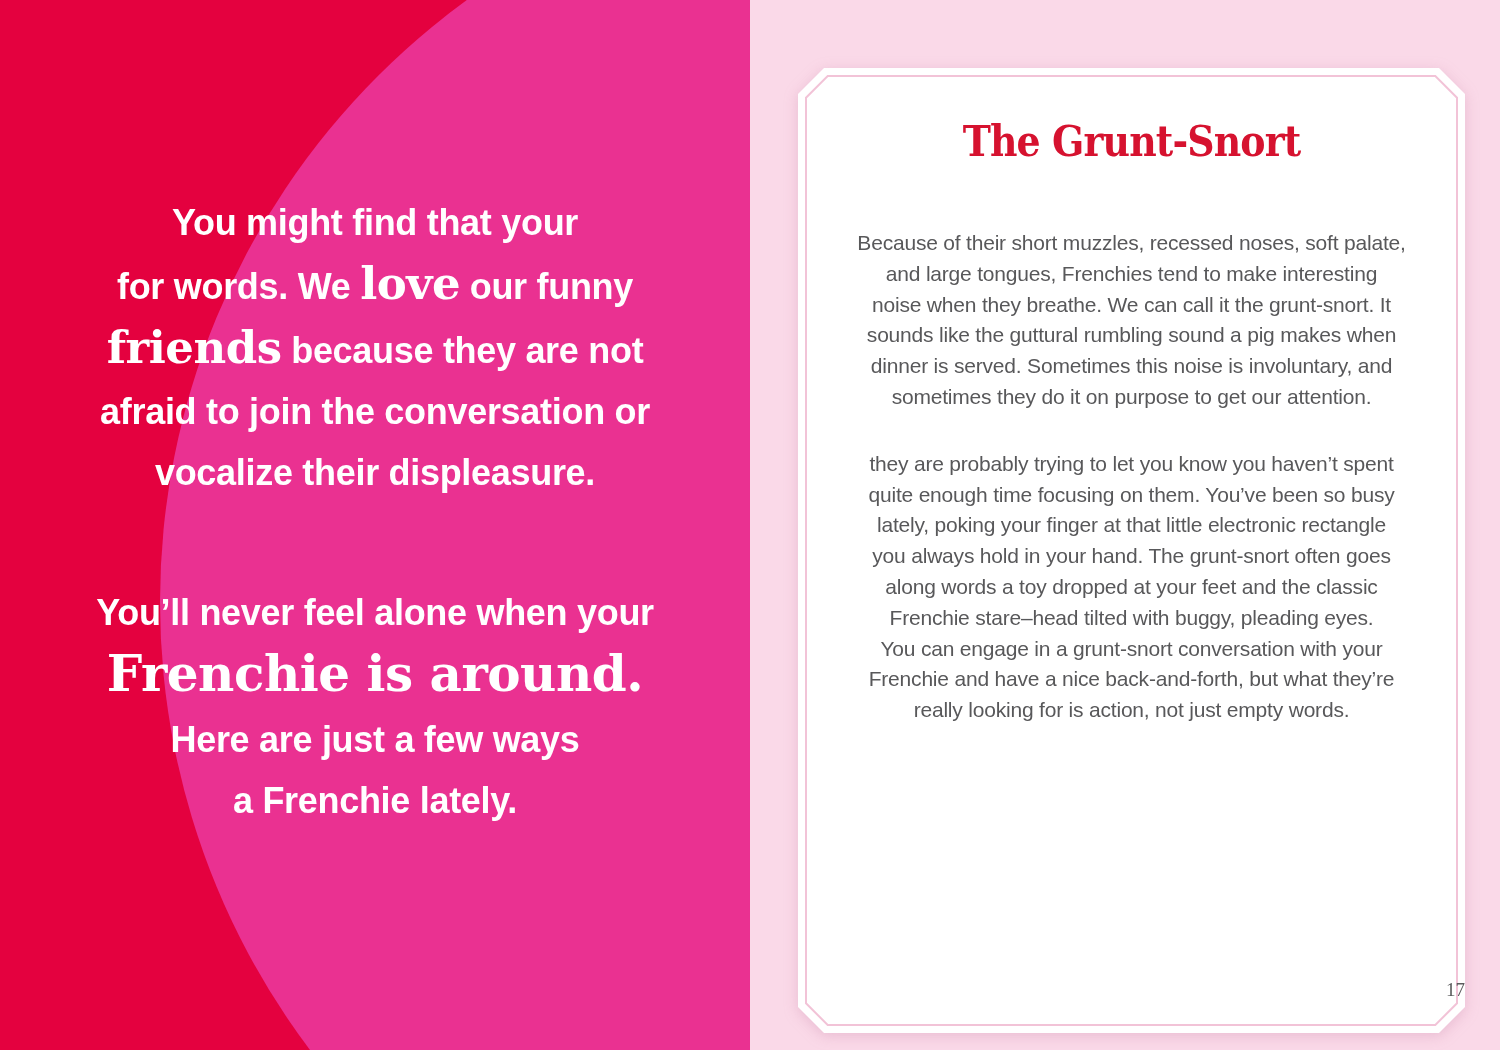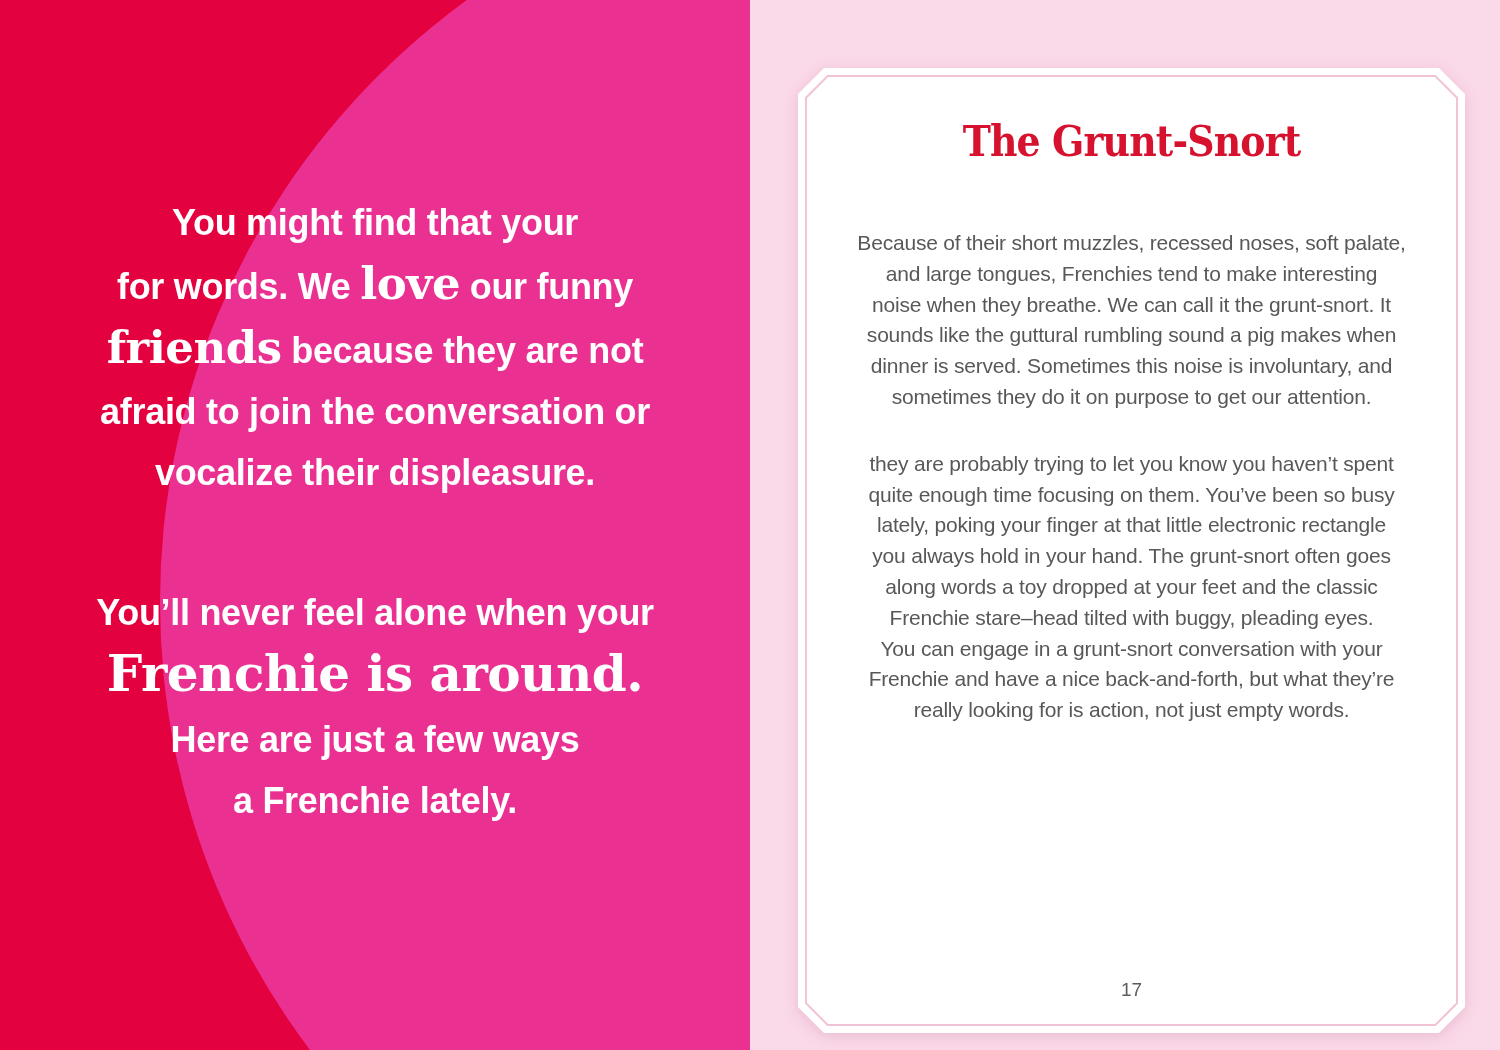--- a/index.html
+++ b/index.html
@@ -67,22 +67,22 @@
   .body-paragraphs{
     position:absolute;top:160px;left:28px;right:28px;
   }
   .para+.para{margin-top:36px;}
   .para-line{
     font-family:"Liberation Sans",sans-serif;font-size:21px;
     line-height:30.8px;color:var(--body-text);text-align:center;
     letter-spacing:-0.2px;white-space:nowrap;
   }
   .page-number{
-    position:absolute;bottom:32px;left:0;width:100%;text-align:center;
-    font-family:Liberation Sans, sans-serif;font-size:19px;
+    position:absolute;bottom:32px;left:0;width:100%;text-align:right;
+    font-family:Liberation Serif, serif;font-size:19px;
     color:var(--page-num);
   }
 </style>
 </head>
 <body>
 
 <div class="spread">
 
   <div class="left-page">
     <div class="pink-circle"></div>

